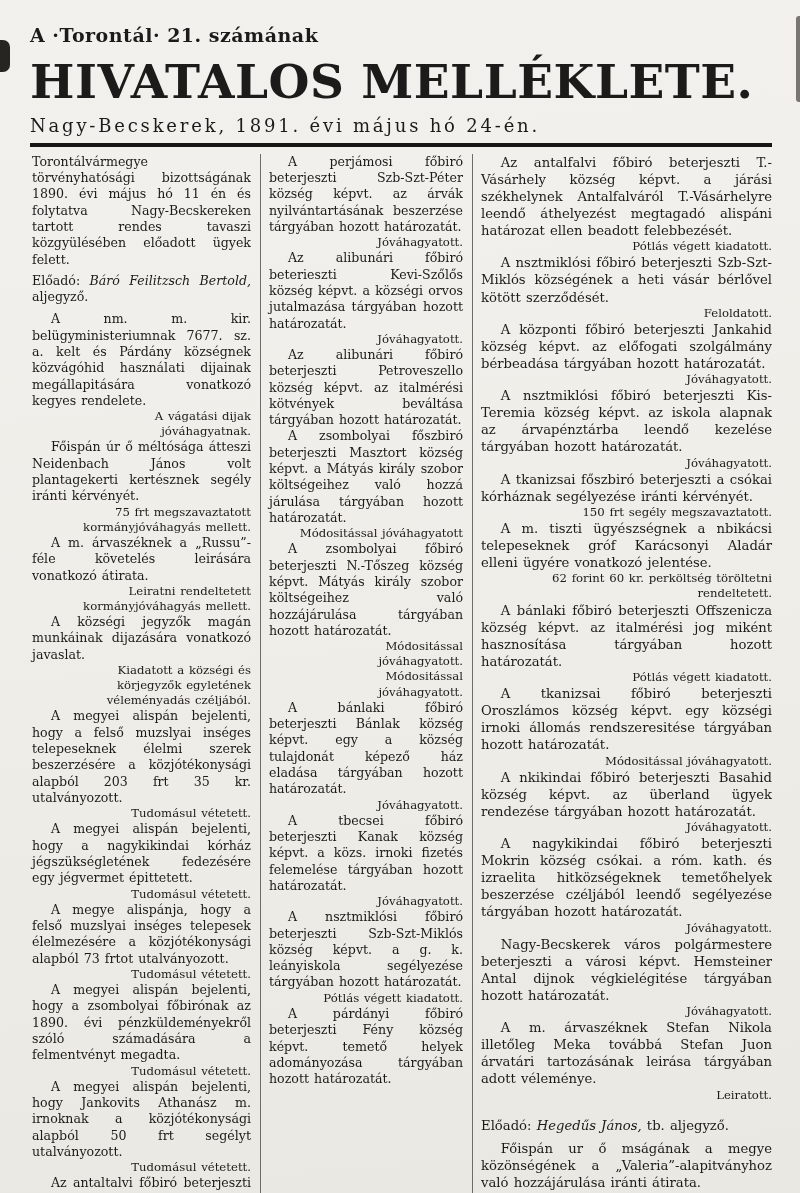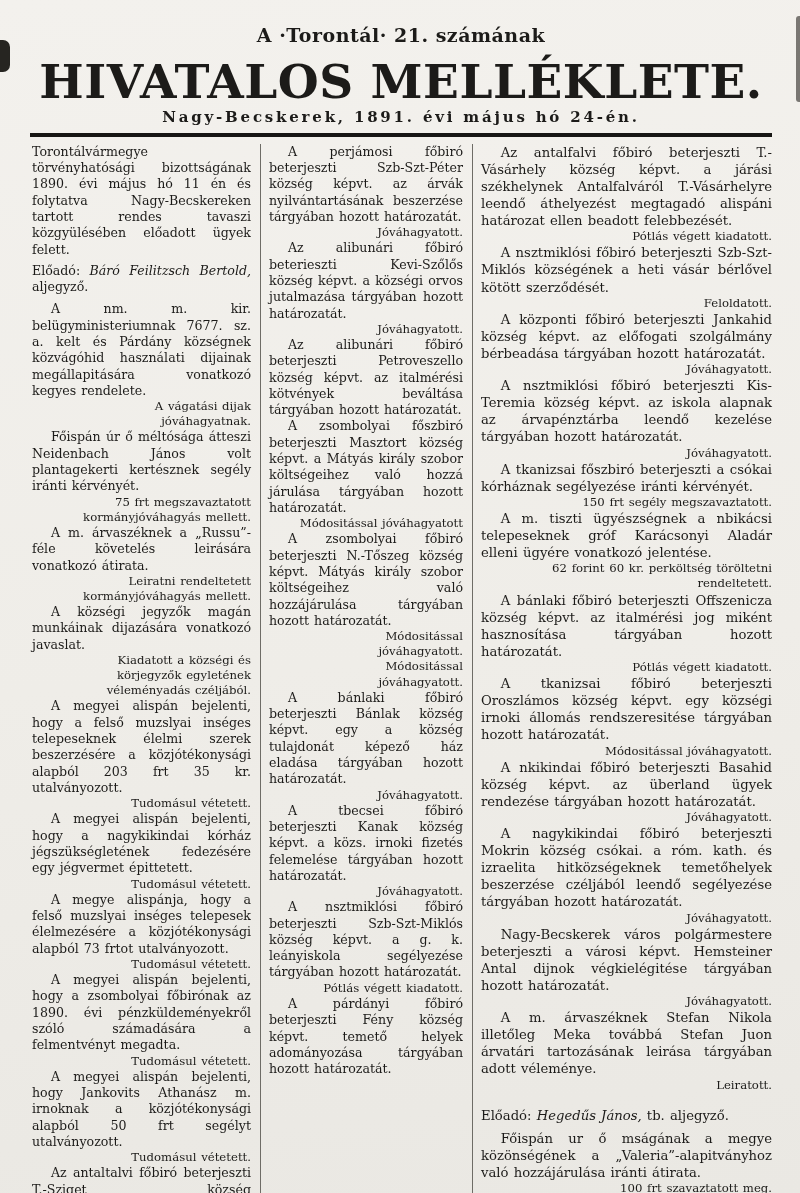--- a/index.html
+++ b/index.html
@@ -7,27 +7,27 @@
     width:800px; height:1193px;
     background: linear-gradient(175deg, #f3f1ed 0%, #efede8 55%, #eae8e3 100%);
     font-family: "DejaVu Serif", serif;
     color:#1c1b19;
     position:relative;
     overflow:hidden;
   }
   .page { padding: 24px 28px 0 30px; position:relative; }
 
   
-  .masthead { text-align:center; }
+  .masthead { }
   .series-line { font-size:19px; font-weight:bold; letter-spacing:0.5px; }
   .main-title {
     font-size:47px; font-weight:bold; letter-spacing:0.5px;
     margin-top:11px; line-height:1.08;
   }
-  .dateline { font-size:15px; font-weight:bold; letter-spacing:2.8px; }
+  .dateline { font-size:18px; font-weight:normal; letter-spacing:2.8px; margin-top:7px; }
   .thick-rule { height:4px; background:#171614; margin-top:7px; }
 
   
   .body-cols {
     display:grid;
     grid-template-columns: 230px 212px auto;
     margin-top:7px;
   }
   .col {
     font-size:12.6px;

